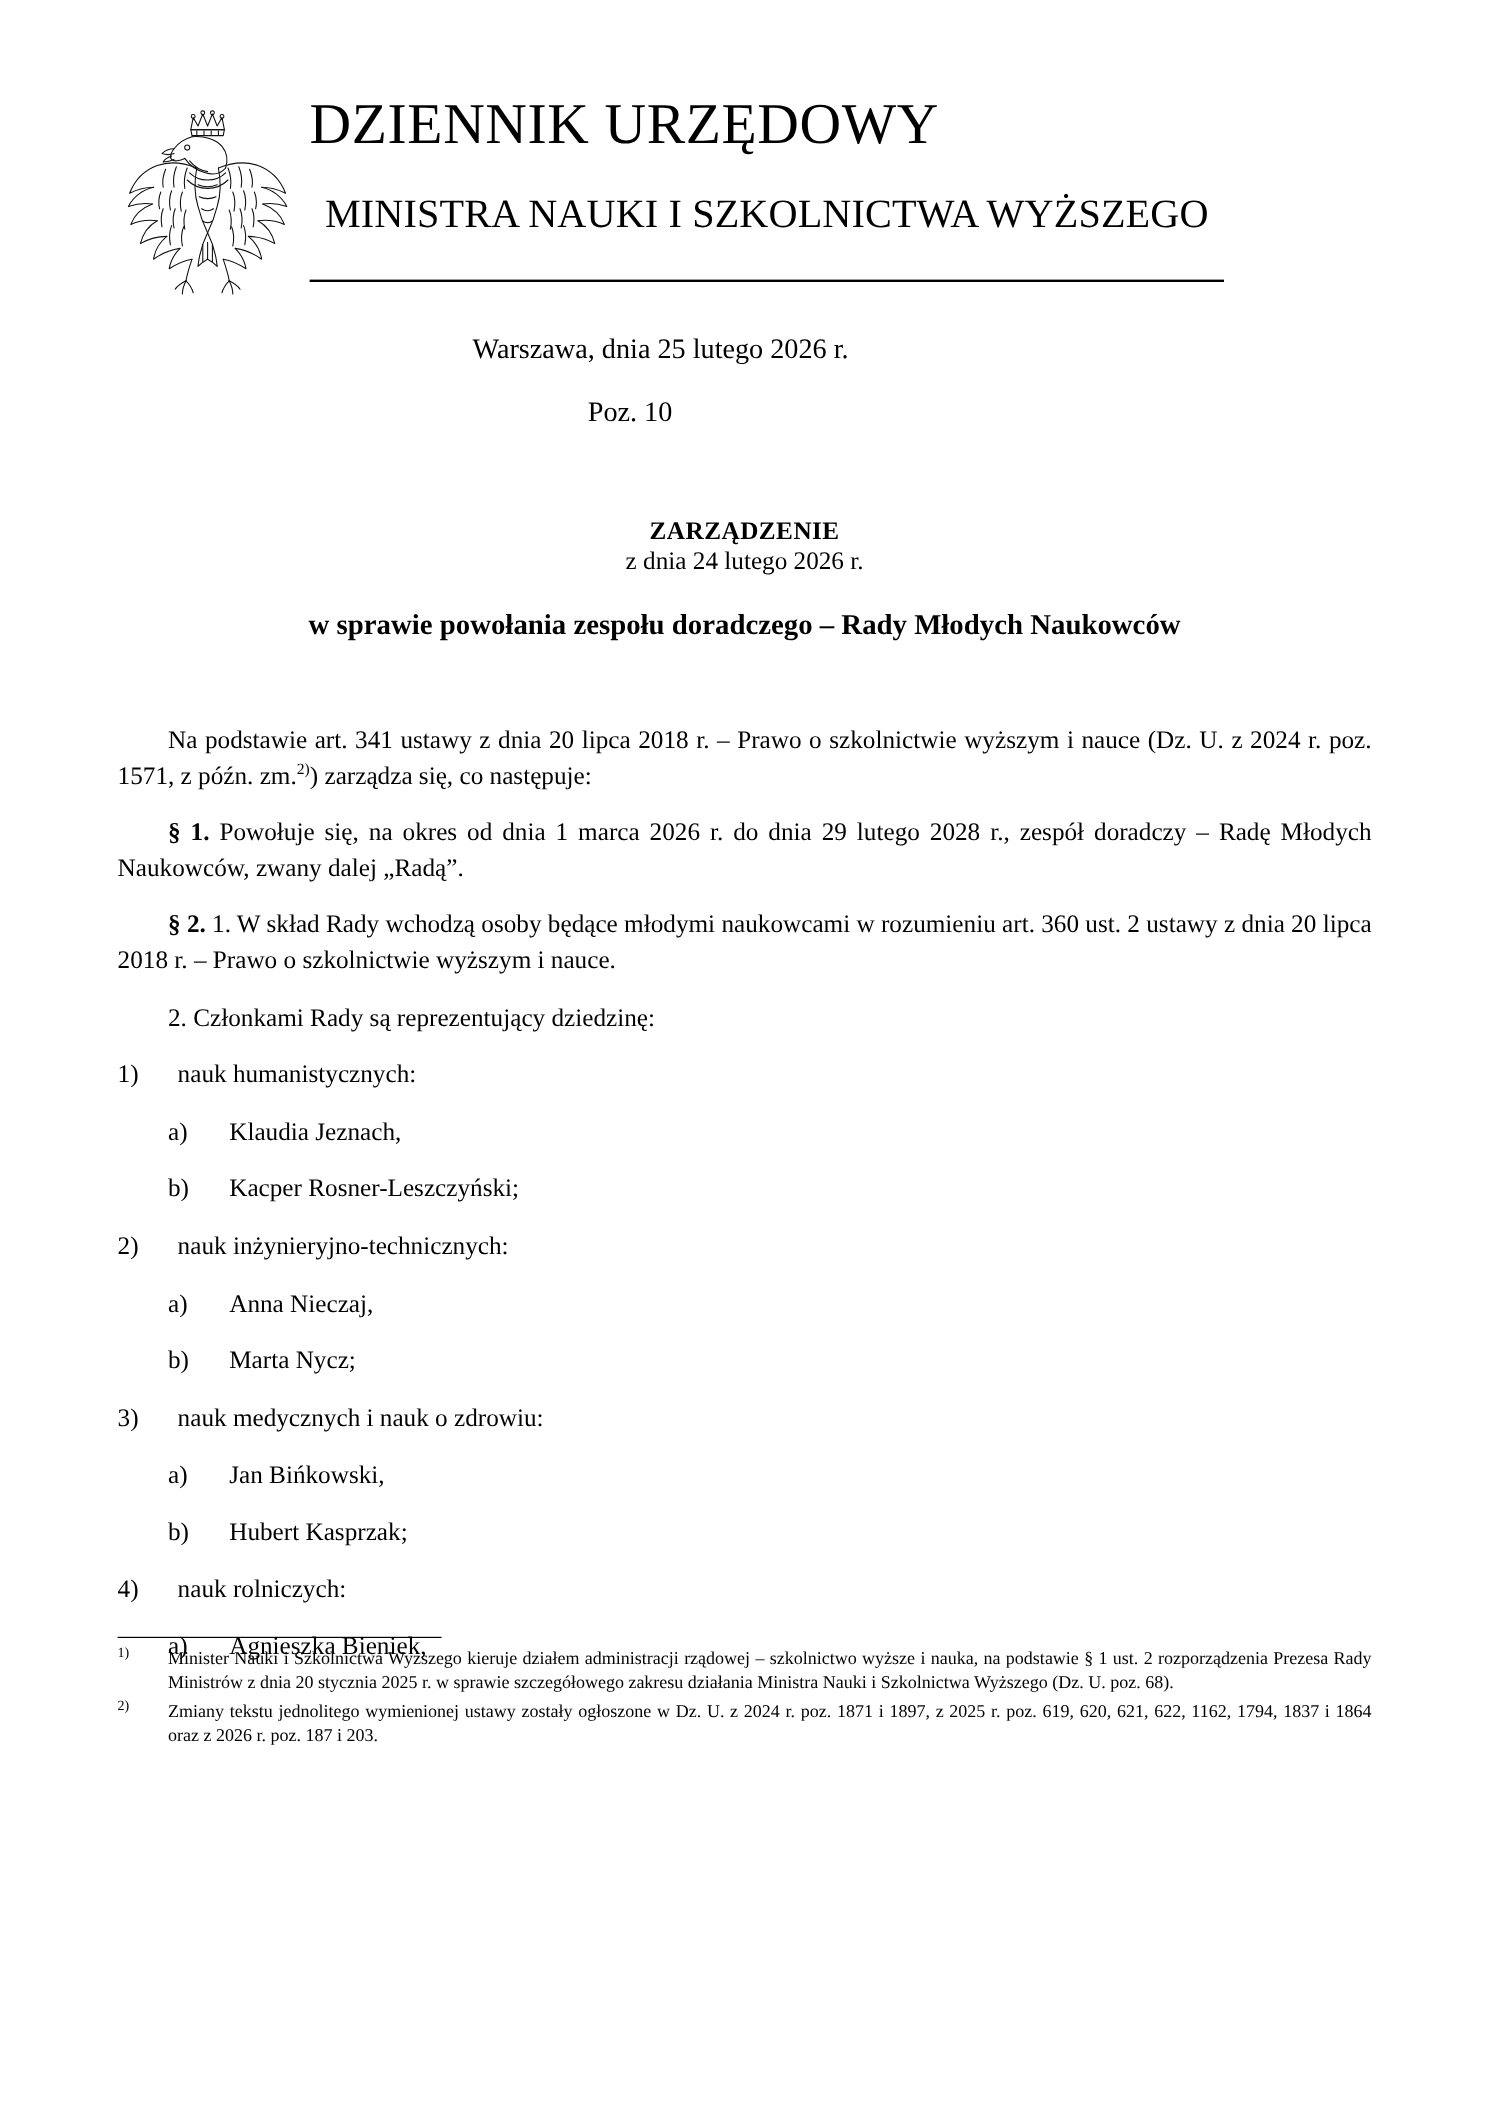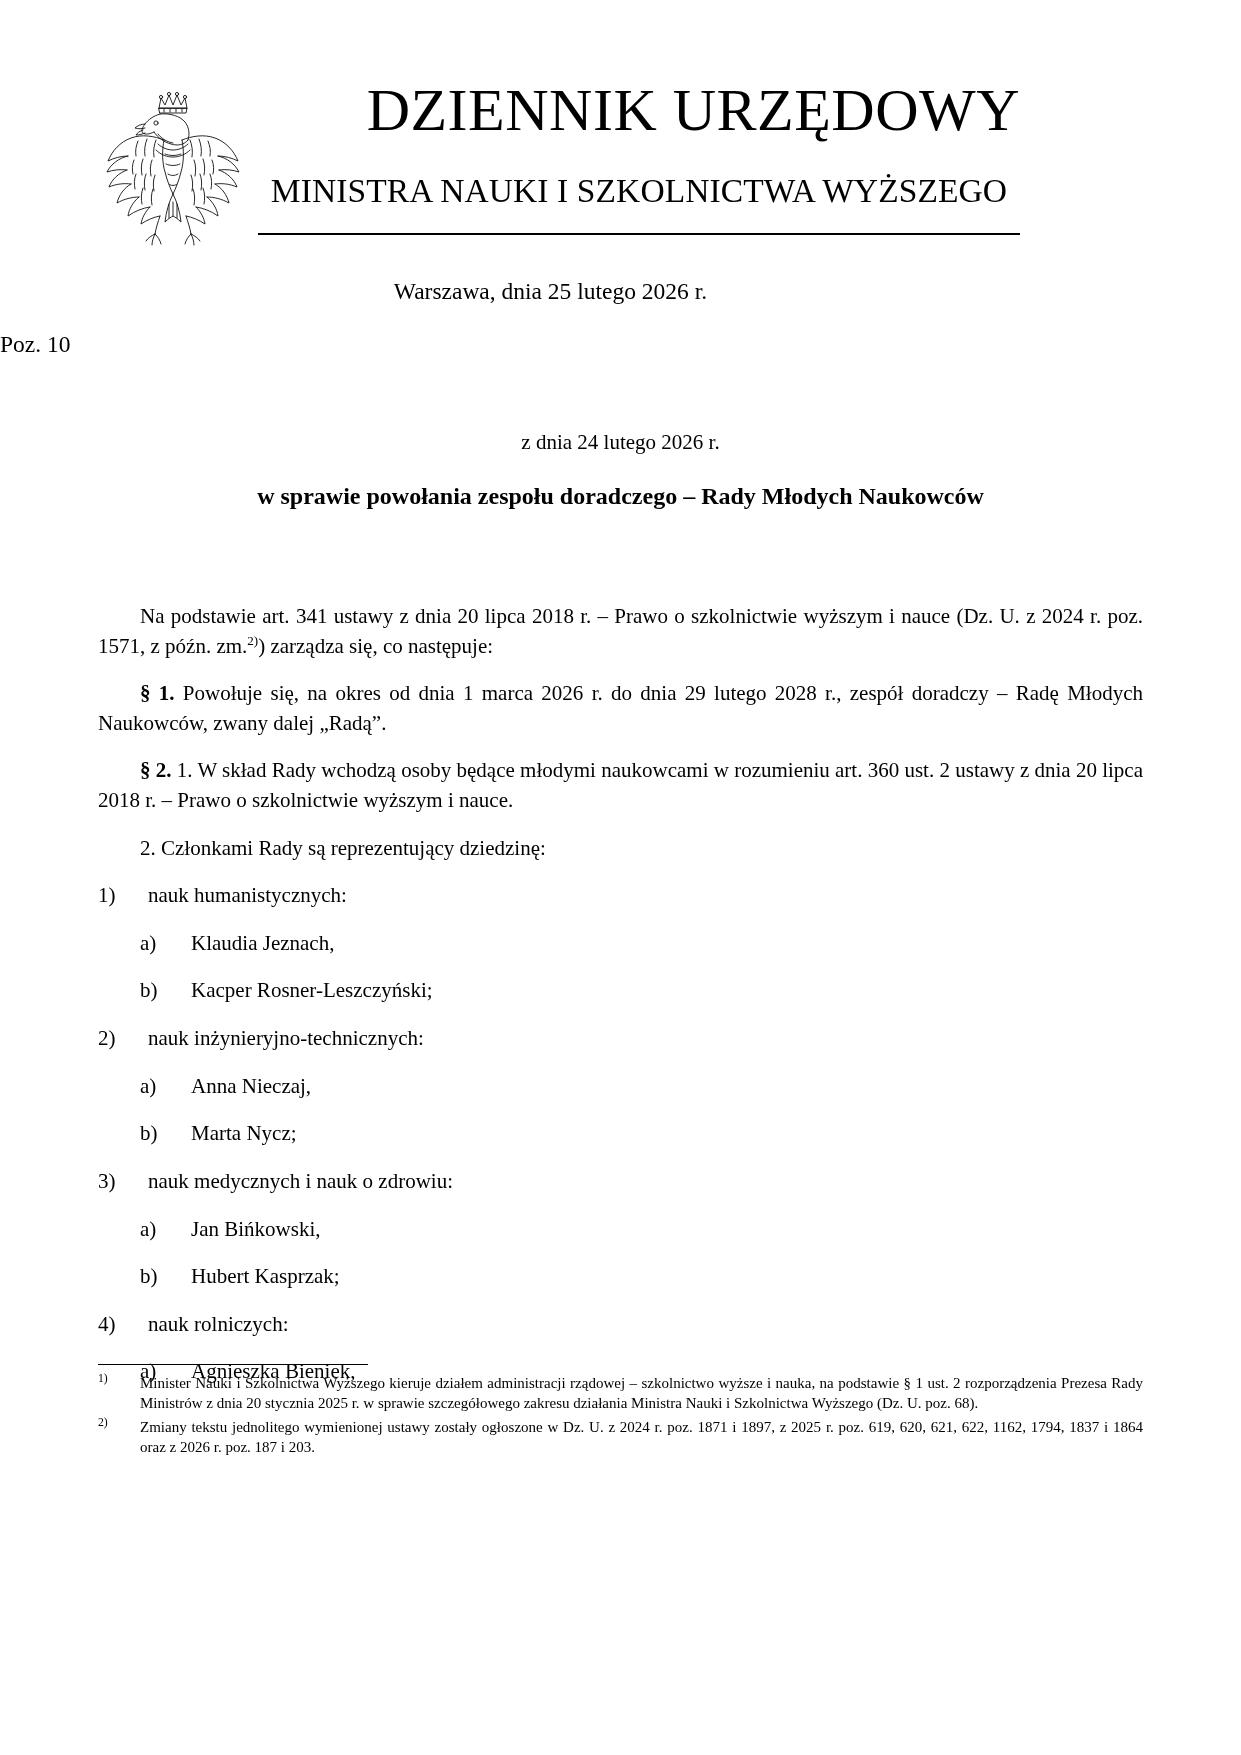--- a/index.html
+++ b/index.html
@@ -43,24 +43,24 @@
   .emblem svg { display: block; width: 100%; height: 100%; }
 
   .masthead-text {
     position: absolute;
     left: 258px;
     top: 80px;
     width: 762px;
   }
 
   .gazette-title {
-    font-size: 60px;
+    font-size: 48px;
     line-height: 1.0;
     letter-spacing: 0.5px;
-    text-align: right;
+    text-align: left;
     white-space: nowrap;
     font-weight: normal;
   }
 
   .gazette-subtitle {
     margin-top: 34px;
     font-size: 33.5px;
     line-height: 1.0;
     text-align: center;
     white-space: nowrap;
@@ -85,21 +85,21 @@
     width: 1101px;
     text-align: center;
     font-size: 23.5px;
   }
 
   .poz-line {
     position: absolute;
     left: 0;
     top: 331px;
     width: 1050px;
-    text-align: left;
+    text-align: center;
     font-size: 23.5px;
   }
 
   
   .act-block {
     position: absolute;
     left: 98px;
     top: 430px;
     width: 1045px;
     text-align: center;
@@ -305,20 +305,21 @@
     </div>
 
     <div class="masthead-rule"></div>
   </div>
 
   <div class="issue-line">Warszawa, dnia 25 lutego 2026 r.</div>
 
   <div class="poz-line">Poz. 10</div>
 
   <div class="act-block">
+    <div class="act-kind">ZARZĄDZENIE</div>
 
 
     <div class="act-date">z dnia 24 lutego 2026 r.</div>
 
     <div class="act-subject">w sprawie powołania zespołu doradczego – Rady Młodych Naukowców</div>
   </div>
 
   <div class="body-text">
 
     <p class="para"><span>Na podstawie art. 341 ustawy z dnia 20 lipca 2018 r. – Prawo o szkolnictwie wyższym i nauce (Dz. U. z 2024 r. poz. 1571, z późn. zm.</span><sup class="fn">2)</sup><span>) zarządza się, co następuje:</span></p>

